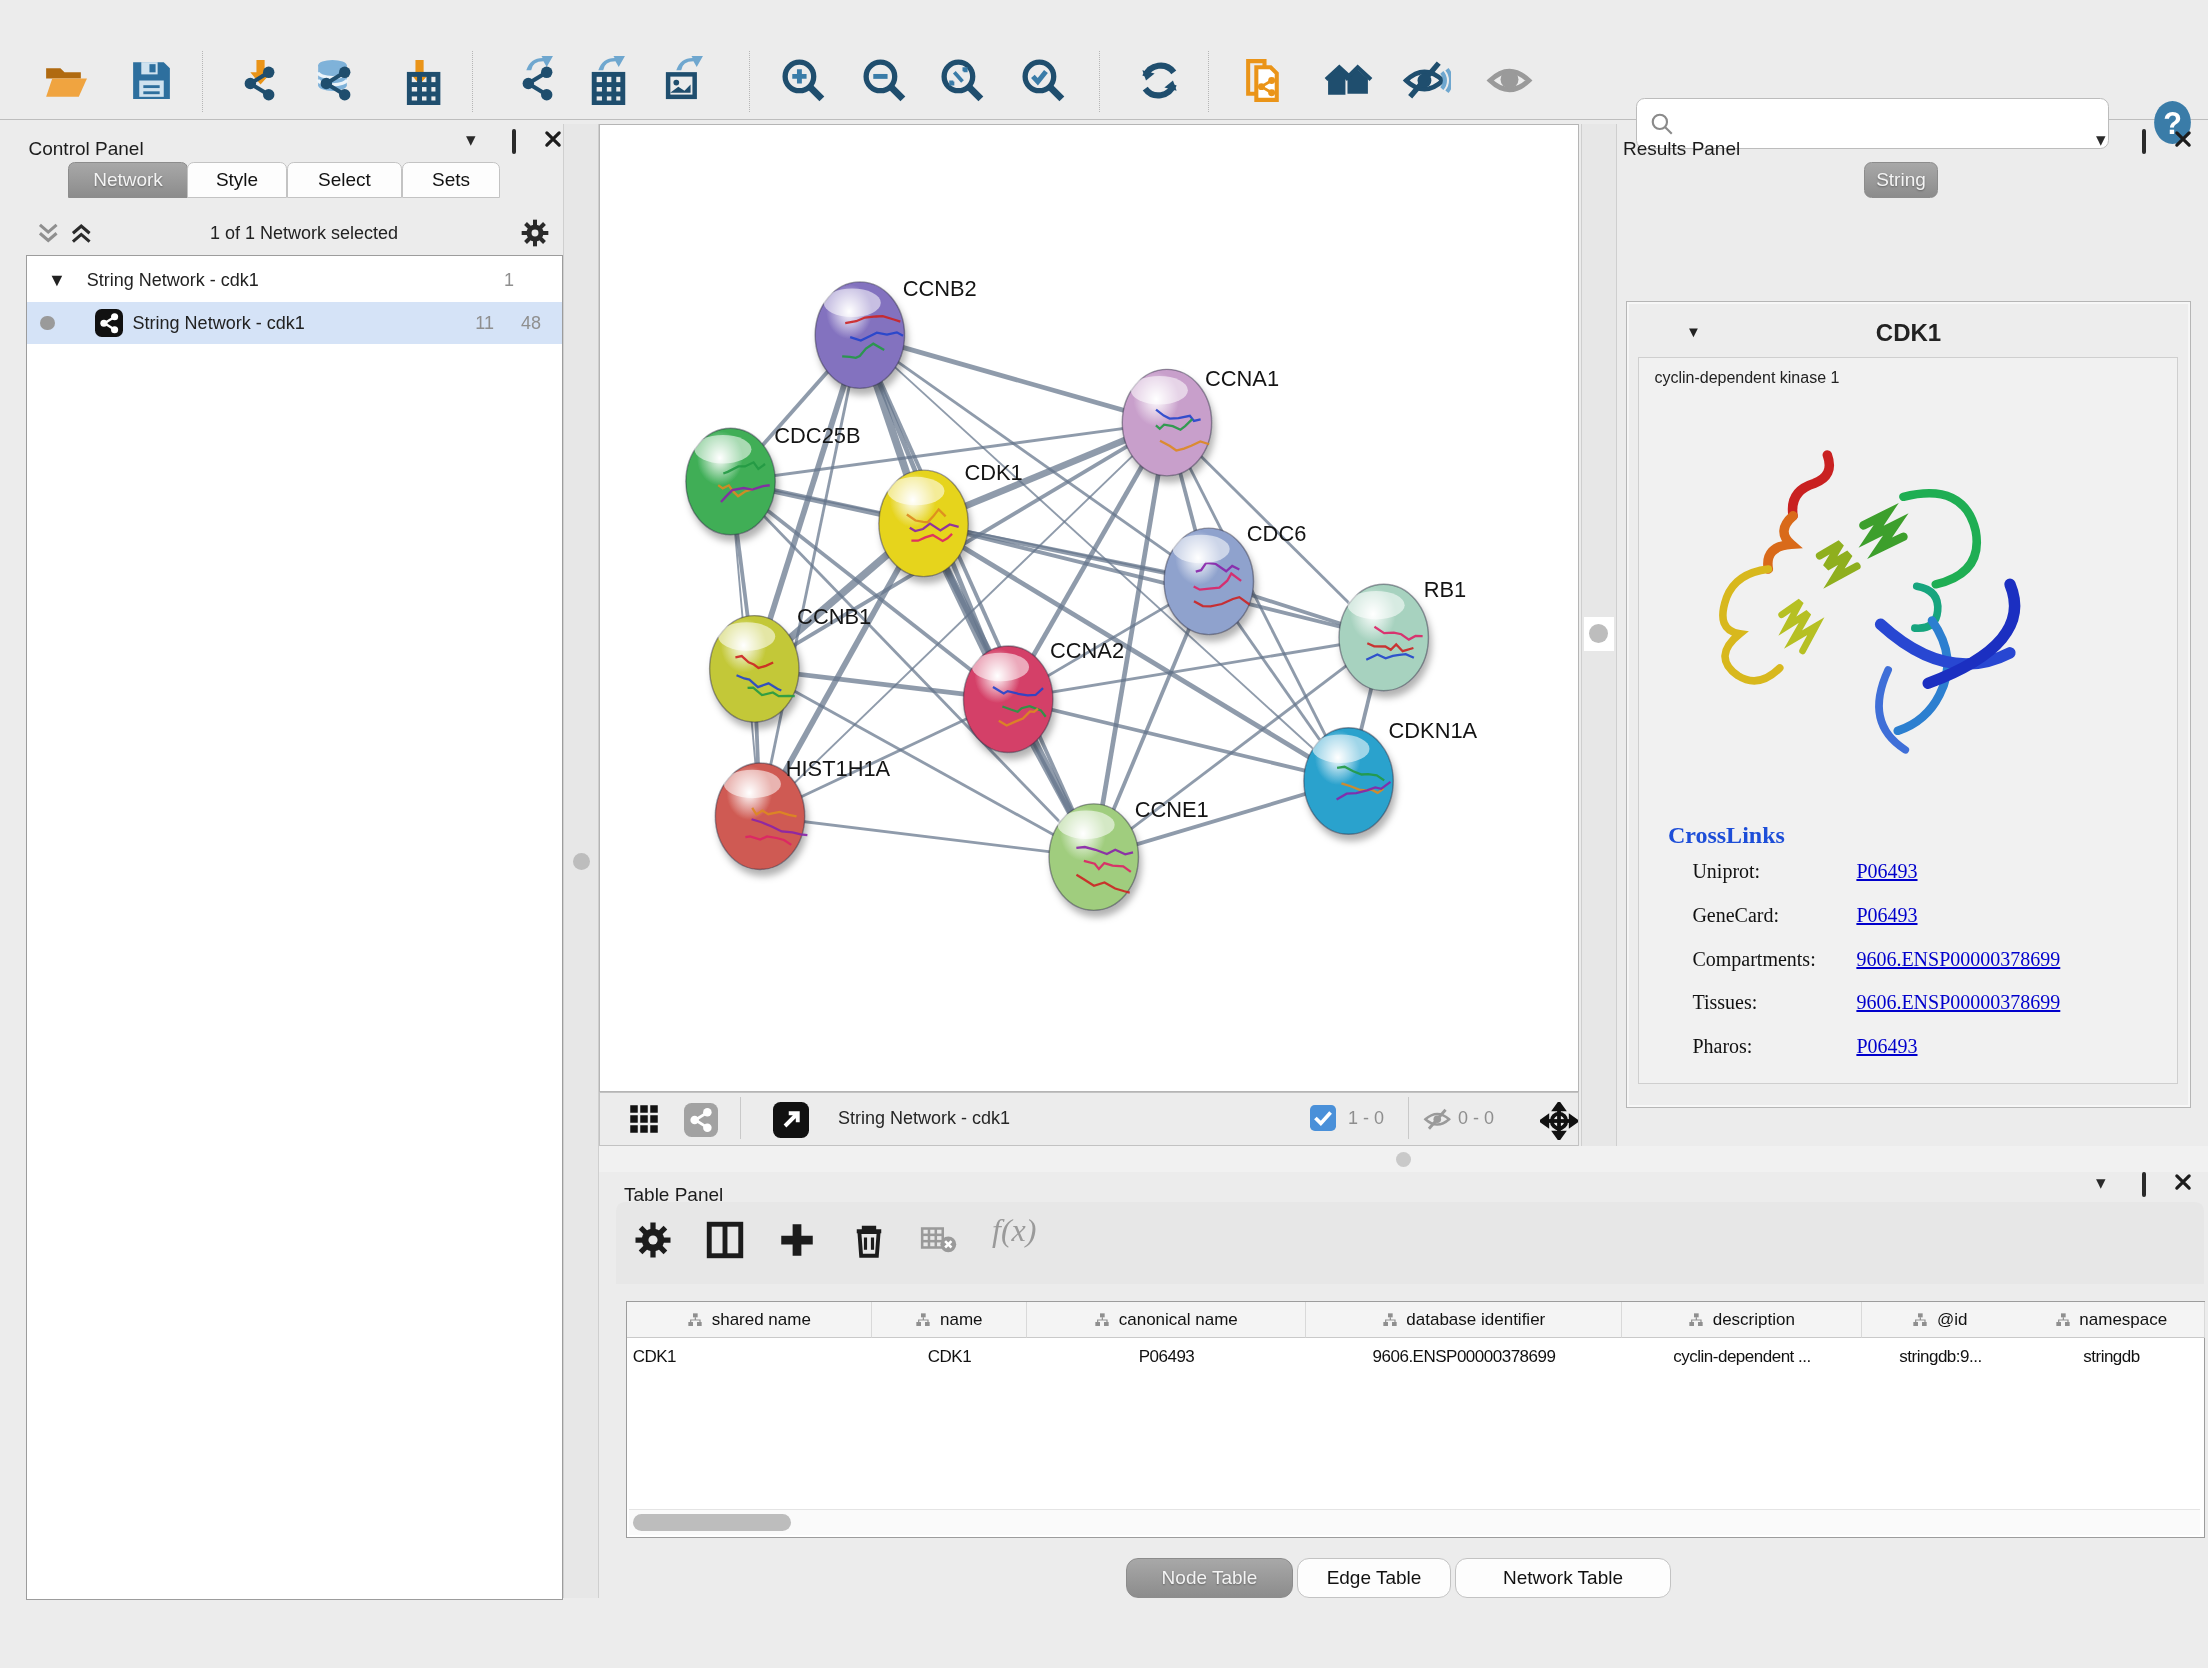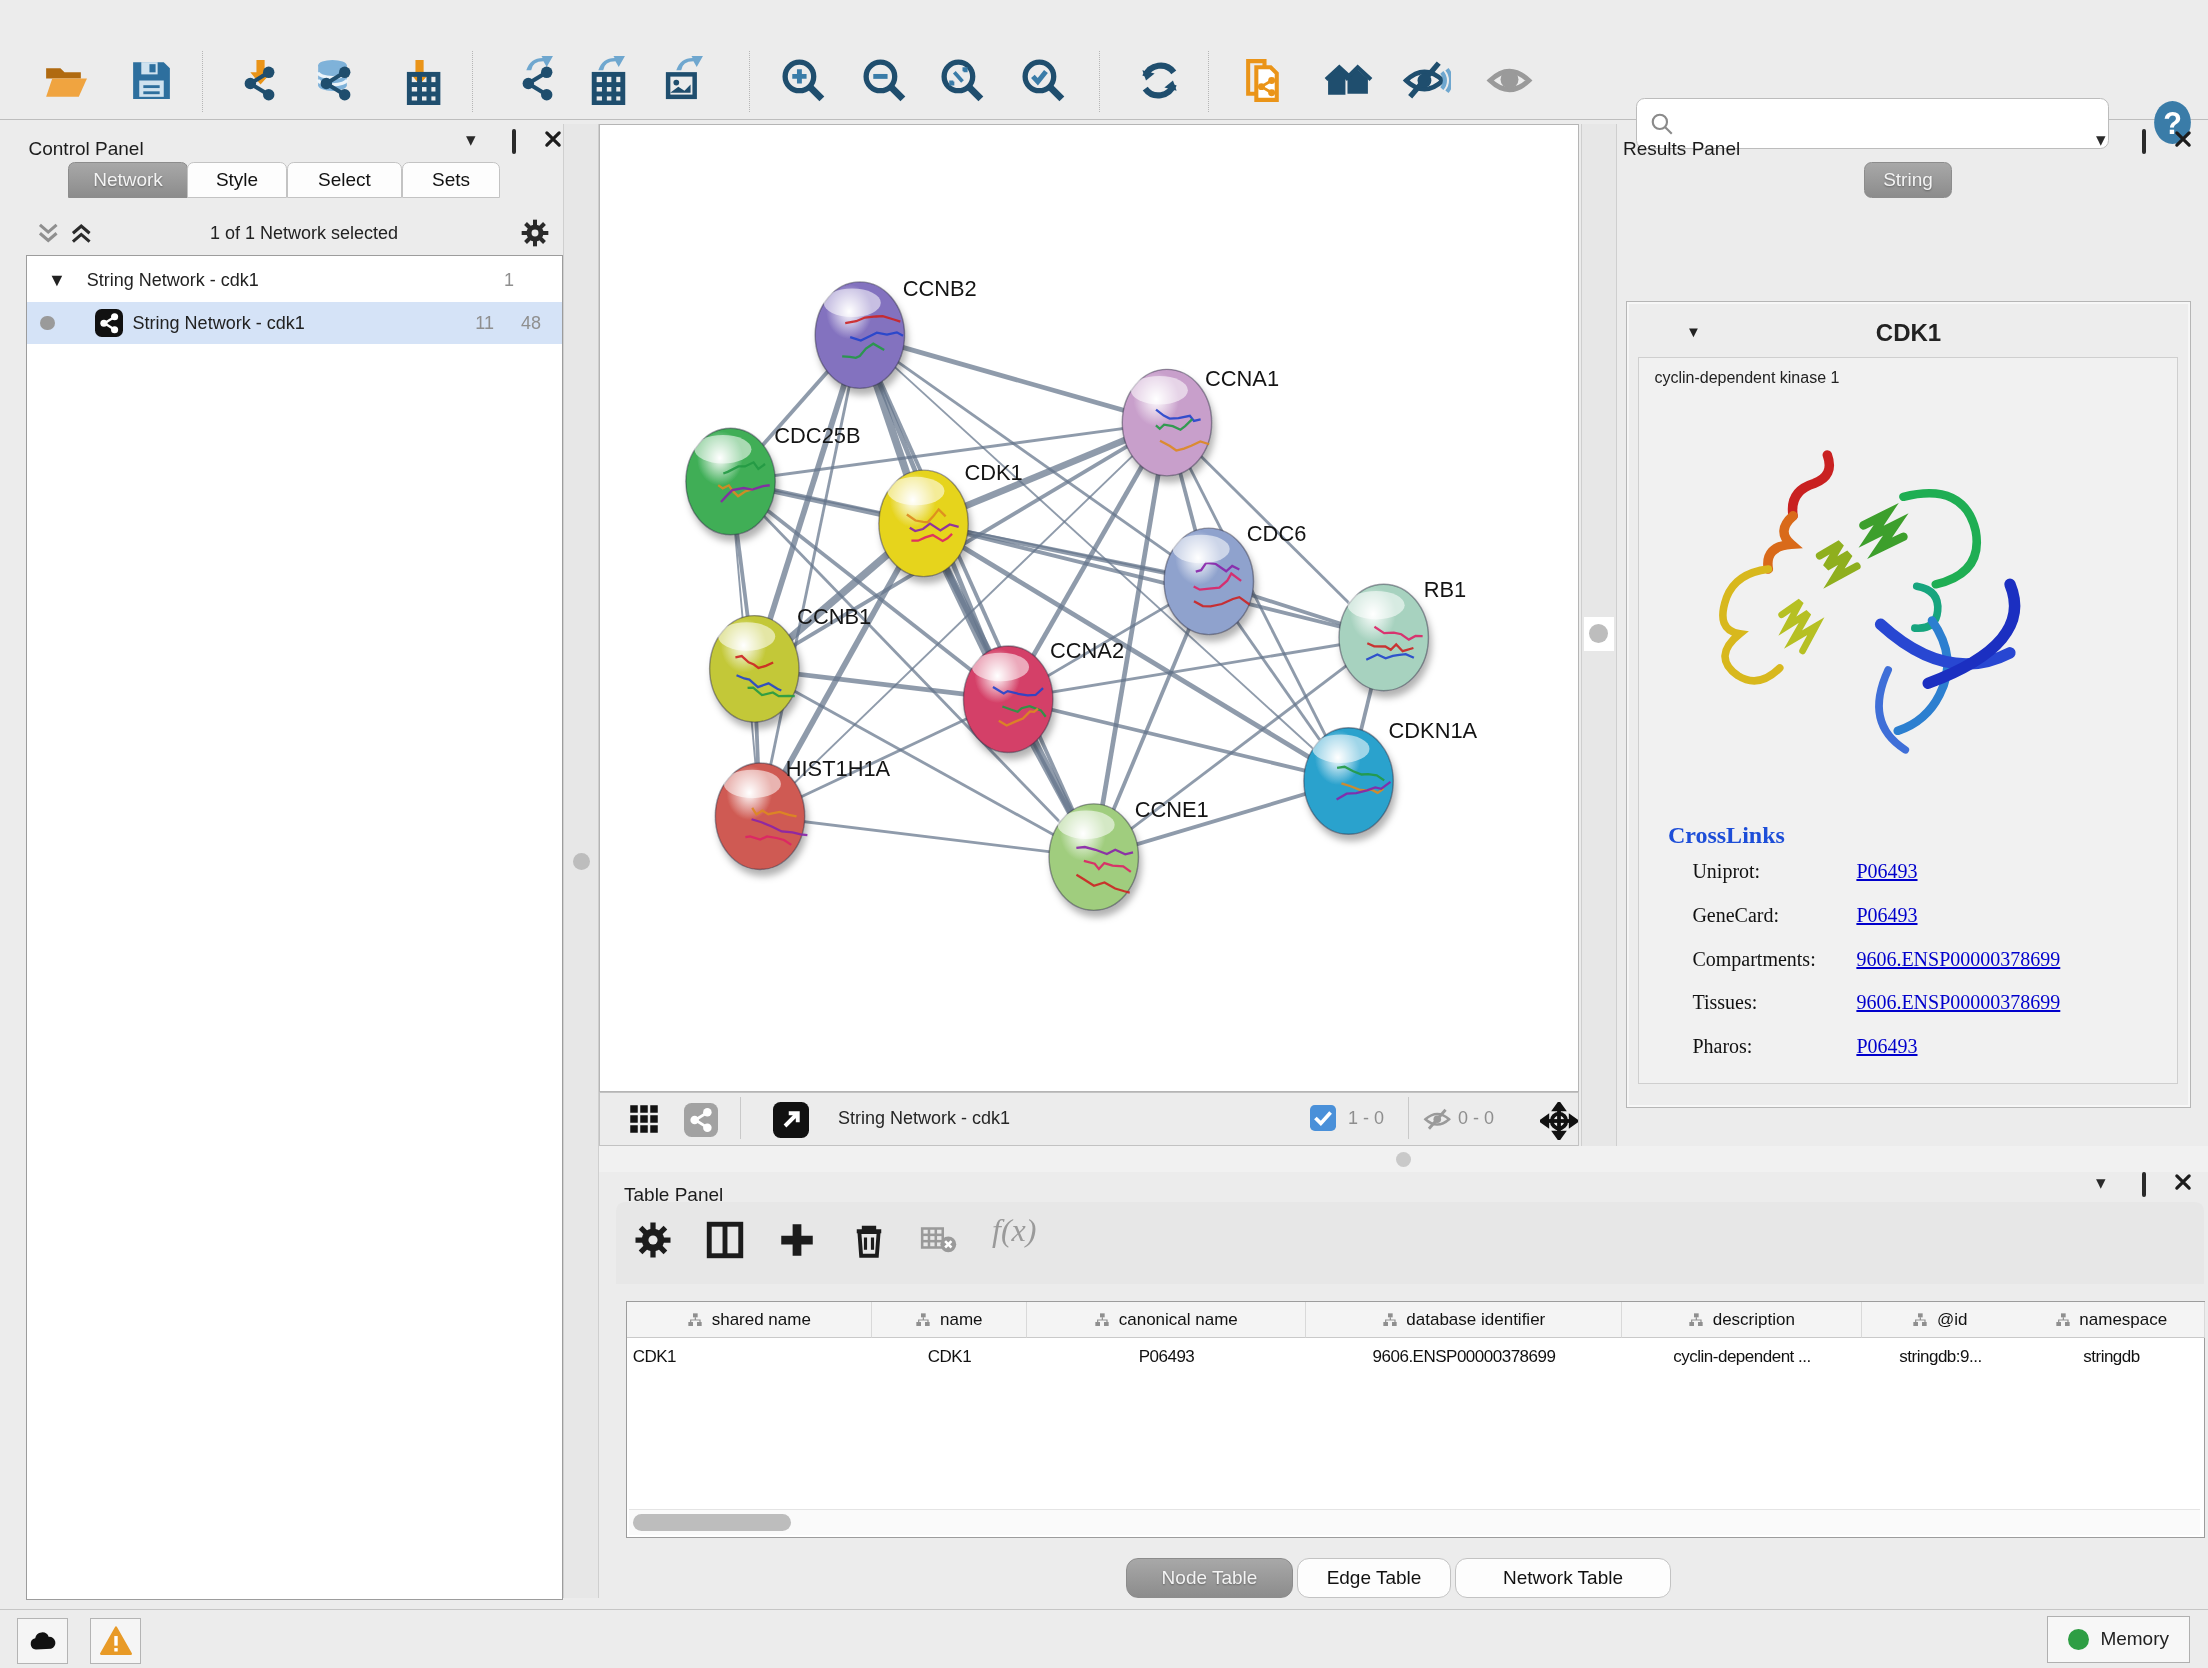--- a/index.html
+++ b/index.html
@@ -582,21 +582,21 @@
   <div id="netsplit" class="abs">
     <span class="knob" style="left:797px;top:5.7px;width:15px;height:15px;background:#c9c9c9"></span>
   </div>
 
   <div class="abs phead" style="left:1623px;top:126px">Results Panel</div>
   <div class="abs pctl" style="left:2096px;top:128px">▾</div>
   <div class="abs pctl" style="left:2142px;top:131px"><span class="floatbox"></span></div>
   <div class="abs pctl" style="left:2174px;top:130px"><svg width="18" height="18" viewBox="0 0 19 19">
         <path d="M3 3 L16 16 M16 3 L3 16" stroke="#1c1c1c" stroke-width="3.4" stroke-linecap="round"></path>
       </svg></div>
-  <div class="tabbtn sel" style="left:1864px;top:162px;width:88px;border-radius:7.6px">String</div>
+  <div class="tabbtn sel" style="left:1864px;top:162px;width:74px;border-radius:7.6px">String</div>
 
 
   <div class="abs sunken" style="left:1626px;top:301px;width:563px;height:805px">
     <span class="abs" style="left:59px;top:21px">▼</span>
     <span class="abs" style="left:0;width:100%;text-align:center;top:17px;font-size:24px;font-weight:bold">CDK1</span>
     <div class="abs" style="left:11.4px;top:55px;width:538px;height:725px;background:#f1f1f1;border:1px solid #cfcfcf">
       <div class="abs" style="left:15px;top:11.4px;font-size:16px">cyclin-dependent kinase 1</div>
 
       <svg class="abs" style="left:38px;top:76px" width="371" height="333" viewBox="0 0 390 350">
         <g fill="none" stroke-linecap="round">
@@ -773,33 +773,15 @@
     <div class="hscroll" style="width:1571px">
       <span class="hthumb" style="left:3.8px;width:158px"></span>
     </div>
   </div>
   <div id="tbl-tabs">
       <div class="tabbtn rounded sel" style="left: 1126px; top: 1558px; width: 167px; height: 40px;">Node Table</div>
       <div class="tabbtn rounded" style="left: 1297px; top: 1558px; width: 154px; height: 40px;">Edge Table</div>
       <div class="tabbtn rounded" style="left: 1455px; top: 1558px; width: 216px; height: 40px;">Network Table</div>
     </div>
 
-  <div id="statusbar" class="abs">
-    <span class="sbtn" style="left:17px">
-      <svg width="34" height="34" viewBox="0 0 24 24">
-          <path d="M7 18 a4 4 0 0 1 -.5 -7.9 a5 5 0 0 1 9.6 -1 a4.3 4.3 0 0 1 1.6 8.4 z" fill="#111"></path>
-        </svg>
-    </span>
-    <span class="sbtn" style="left:90px">
-      <svg width="34" height="34" viewBox="0 0 24 24">
-          <path d="M12 2.5 L22.5 21 H1.5 z" fill="#e89a27" stroke="#e89a27" stroke-width="1.6" stroke-linejoin="round"></path>
-          <rect x="10.8" y="8.5" width="2.4" height="6.8" fill="#fff"></rect>
-          <rect x="10.8" y="17" width="2.4" height="2.4" fill="#fff"></rect>
-        </svg>
-    </span>
-    <span id="membtn">
-      <span id="memdot"></span>
-      <span>Memory</span>
-    </span>
-  </div>
 
 </div>
 
 
 </body></html>

